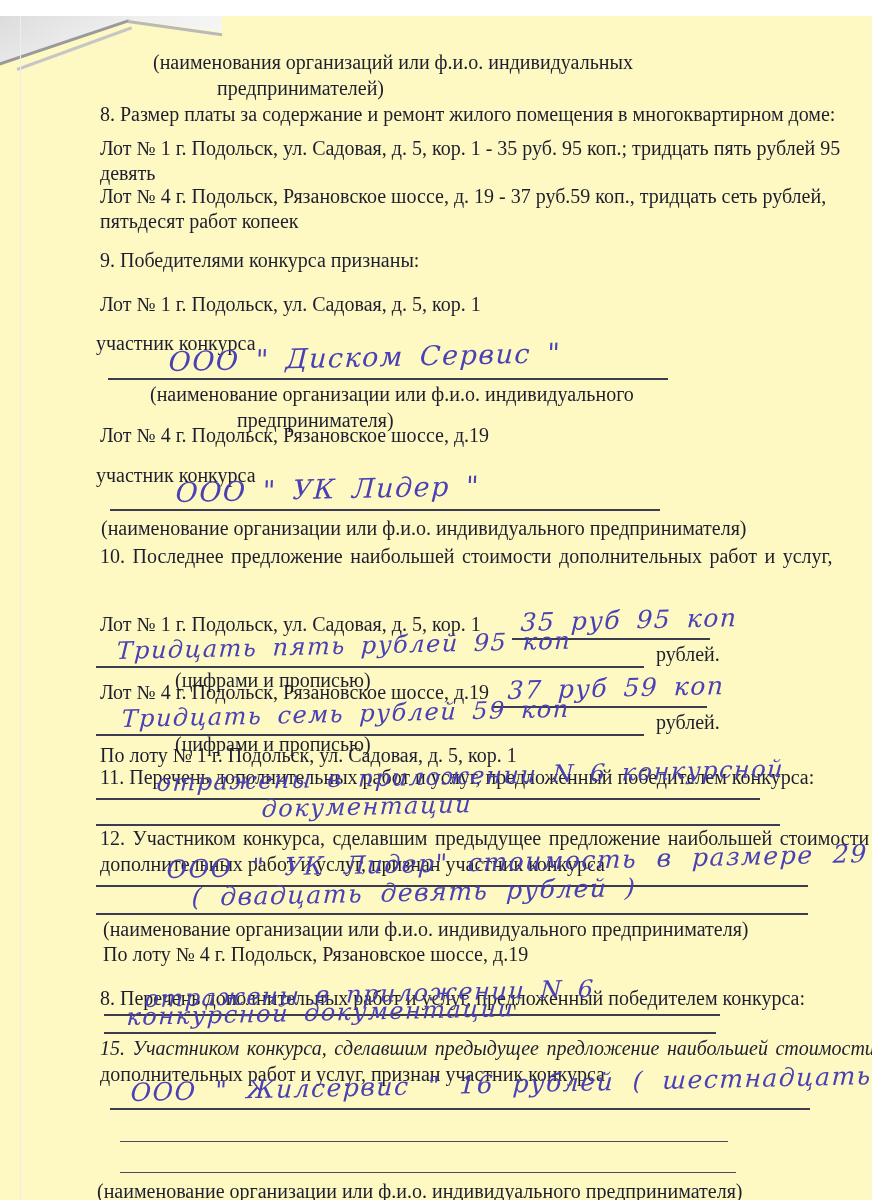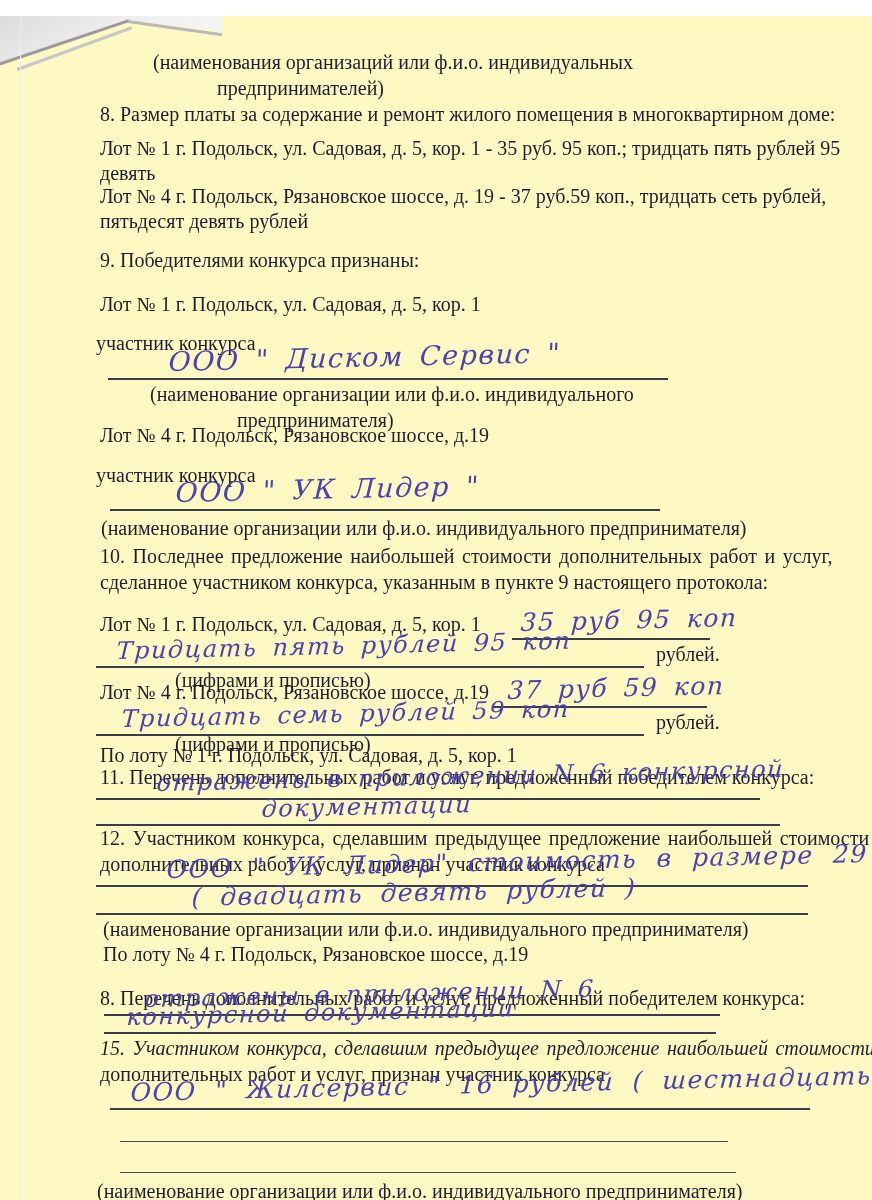--- a/index.html
+++ b/index.html
@@ -49,39 +49,38 @@
   <div class="fold-line l3"></div>
   <div class="paper-edge-left"></div>
 
   <div class="t" style="left:153px;top:34px;">(наименования организаций или ф.и.о. индивидуальных</div>
   <div class="t" style="left:217px;top:60px;">предпринимателей)</div>
 
   <div class="t" style="left:100px;top:86px;">8. Размер платы за содержание и ремонт жилого помещения в многоквартирном доме:</div>
   <div class="t" style="left:100px;top:120px;">Лот № 1 г. Подольск, ул. Садовая, д. 5, кор. 1 - 35 руб. 95 коп.; тридцать пять рублей 95</div>
   <div class="t" style="left:100px;top:145px;">девять</div>
   <div class="t" style="left:100px;top:168px;">Лот № 4 г. Подольск, Рязановское шоссе, д. 19 - 37 руб.59 коп., тридцать сеть рублей,</div>
-  <div class="t" style="left:100px;top:193px;">пятьдесят девять рублей</div>
+  <div class="t" style="left:100px;top:193px;">пятьдесят работ копеек</div>
 
   <div class="t" style="left:100px;top:232px;text-align:right;">9. Победителями конкурса признаны:</div>
   <div class="t" style="left:100px;top:276px;">Лот № 1 г. Подольск, ул. Садовая, д. 5, кор. 1</div>
   <div class="t" style="left:96px;top:315px;">участник конкурса</div>
   <div class="uline" style="left:108px;top:330px;width:560px;height:32px;">
     <span class="hand" style="left:60px;font-size:27px;">ООО " Диском Сервис "</span>
   </div>
   <div class="t" style="left:150px;top:366px;">(наименование организации или ф.и.о. индивидуального</div>
   <div class="t" style="left:237px;top:392px;">предпринимателя)</div>
   <div class="t" style="left:100px;top:407px;">Лот № 4 г. Подольск, Рязановское шоссе, д.19</div>
   <div class="t" style="left:96px;top:447px;">участник конкурса</div>
   <div class="uline" style="left:110px;top:461px;width:550px;height:32px;">
     <span class="hand" style="left:65px;font-size:27px;">ООО " УК Лидер "</span>
   </div>
   <div class="t" style="left:101px;top:500px;">(наименование организации или ф.и.о. индивидуального предпринимателя)</div>
 
   <div class="t wide" style="left:100px;top:528px;">10. Последнее предложение наибольшей стоимости дополнительных работ и услуг,</div>
-  <div class="t" style="left:100px;top:554px;">сделанное участником конкурса, указанным в пункте 9 настоящего протокола:</div>
 
   <div class="t" style="left:100px;top:596px;">Лот № 1 г. Подольск, ул. Садовая, д. 5, кор. 1</div>
   <div class="uline" style="left:512px;top:598px;width:198px;height:24px;">
     <span class="hand" style="left:8px;font-size:25px;">35 руб 95 коп</span>
   </div>
   <div class="uline" style="left:96px;top:622px;width:548px;height:28px;">
     <span class="hand" style="left:20px;font-size:24px;">Тридцать пять рублей 95 коп</span>
   </div>
   <div class="t" style="left:656px;top:626px;">рублей.</div>
   <div class="t" style="left:175px;top:652px;">(цифрами и прописью)</div>

